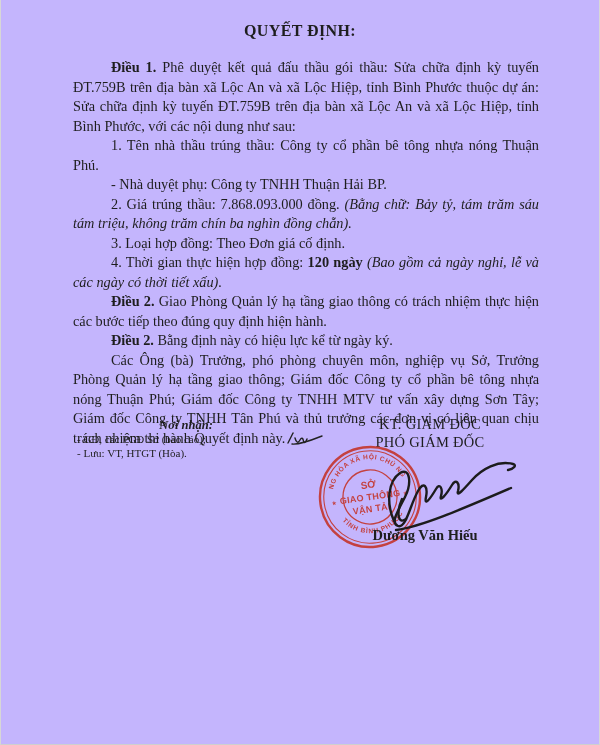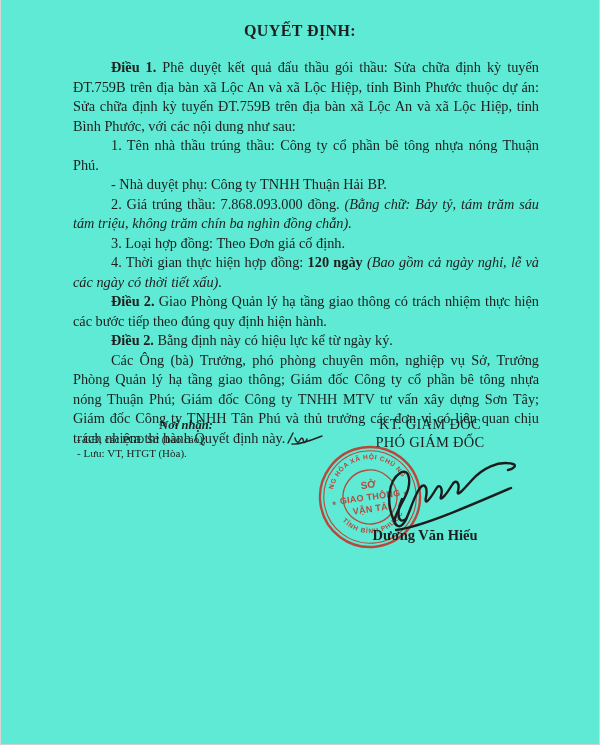--- a/index.html
+++ b/index.html
@@ -2,21 +2,21 @@
 <html><head>
 <meta charset="utf-8">
 <style>
   * { margin: 0; padding: 0; box-sizing: border-box; }
   html, body { background: #ffffff; }
   .page {
     position: relative;
     width: 600px;
     height: 745px;
     margin: 0 auto;
-    background: #5eead4;
+    background: #c4b5fd;
     border-left: 1px solid #d7d7d7;
     border-right: 1px solid #d7d7d7;
     border-bottom: 1px solid #cfcfcf;
     font-family: "Liberation Serif", "DejaVu Serif", serif;
     color: #1e1e1e;
     overflow: hidden;
   }
   .doc-title {
     position: absolute;
     top: 22px;

